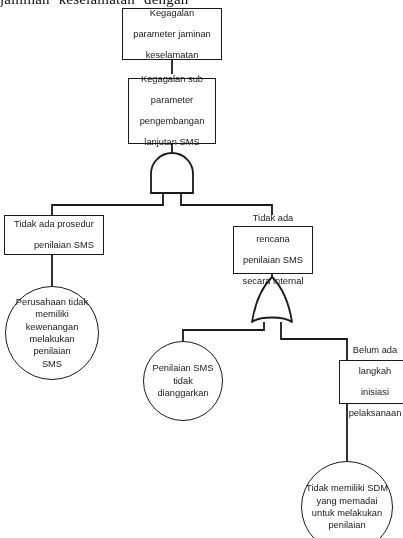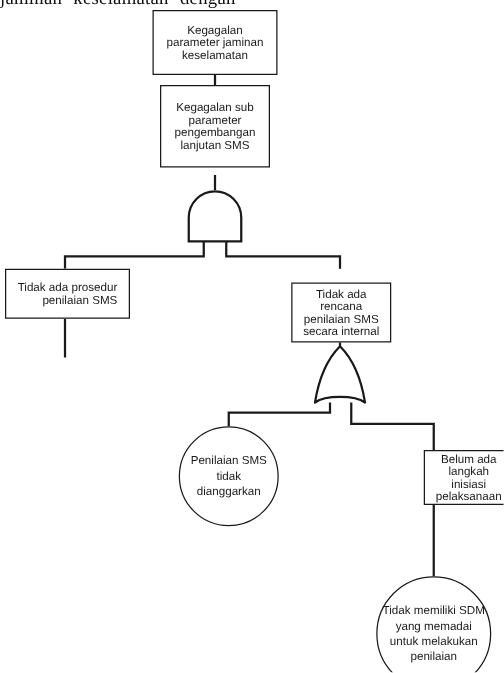--- a/index.html
+++ b/index.html
@@ -51,21 +51,21 @@
     position: absolute;
     box-sizing: border-box;
     border: 1.4px solid #1a1a1a;
     background: #ffffff;
     display: flex;
     align-items: center;
     justify-content: center;
     text-align: center;
     color: #1a1a1a;
     font-size: 9.3px;
-    line-height: 10px;
+    line-height: 21px;
     padding: 2px 3px;
   }
   
   .node-circle {
     position: absolute;
     box-sizing: border-box;
     border: 1.4px solid #1a1a1a;
     border-radius: 50%;
     background: #ffffff;
     display: flex;
@@ -117,21 +117,21 @@
 
     <path d="M 252 322 C 255 303 262 287 272 277 C 282 287 289 303 292 322 C 284 316 260 316 252 322 Z" fill="#ffffff" stroke="#1a1a1a" stroke-width="1.8" stroke-linejoin="round"></path>
   </svg>
 
   <div class="node-box" style="left:122px; top:8px; width:100px; height:52px;">
     <span class="node-label">Kegagalan
 parameter jaminan
 keselamatan</span>
   </div>
 
-  <div class="node-box" style="left:128px; top:68px; width:88px; height:66px;">
+  <div class="node-box" style="left:128px; top:78px; width:88px; height:66px;">
     <span class="node-label">Kegagalan sub
 parameter
 pengembangan
 lanjutan SMS</span>
   </div>
 
   <div class="node-box" style="left:4px; top:215px; width:100px; height:40px;text-align:right;">
     <span class="node-label">Tidak ada prosedur
 penilaian SMS</span>
   </div>
@@ -140,20 +140,27 @@
     <span class="node-label">Tidak ada rencana
 penilaian SMS
 secara internal</span>
   </div>
 
   <div class="node-box" style="left:303px; top:360px; width:72px; height:44px;margin-left:36px;">
     <span class="node-label">Belum ada langkah
 inisiasi pelaksanaan</span>
   </div>
 
+  <div class="node-circle" style="left:5px; top:286px; width:94px; height:94px;">
+    <span class="node-label">Perusahaan tidak
+memiliki
+kewenangan
+melakukan penilaian
+SMS</span>
+  </div>
 
   <div class="node-circle" style="left:143px; top:341px; width:80px; height:80px;">
     <span class="node-label">Penilaian SMS
 tidak
 dianggarkan</span>
   </div>
 
   <div class="node-circle" style="left:301px; top:461px; width:92px; height:92px;">
     <span class="node-label">Tidak memiliki SDM
 yang memadai

